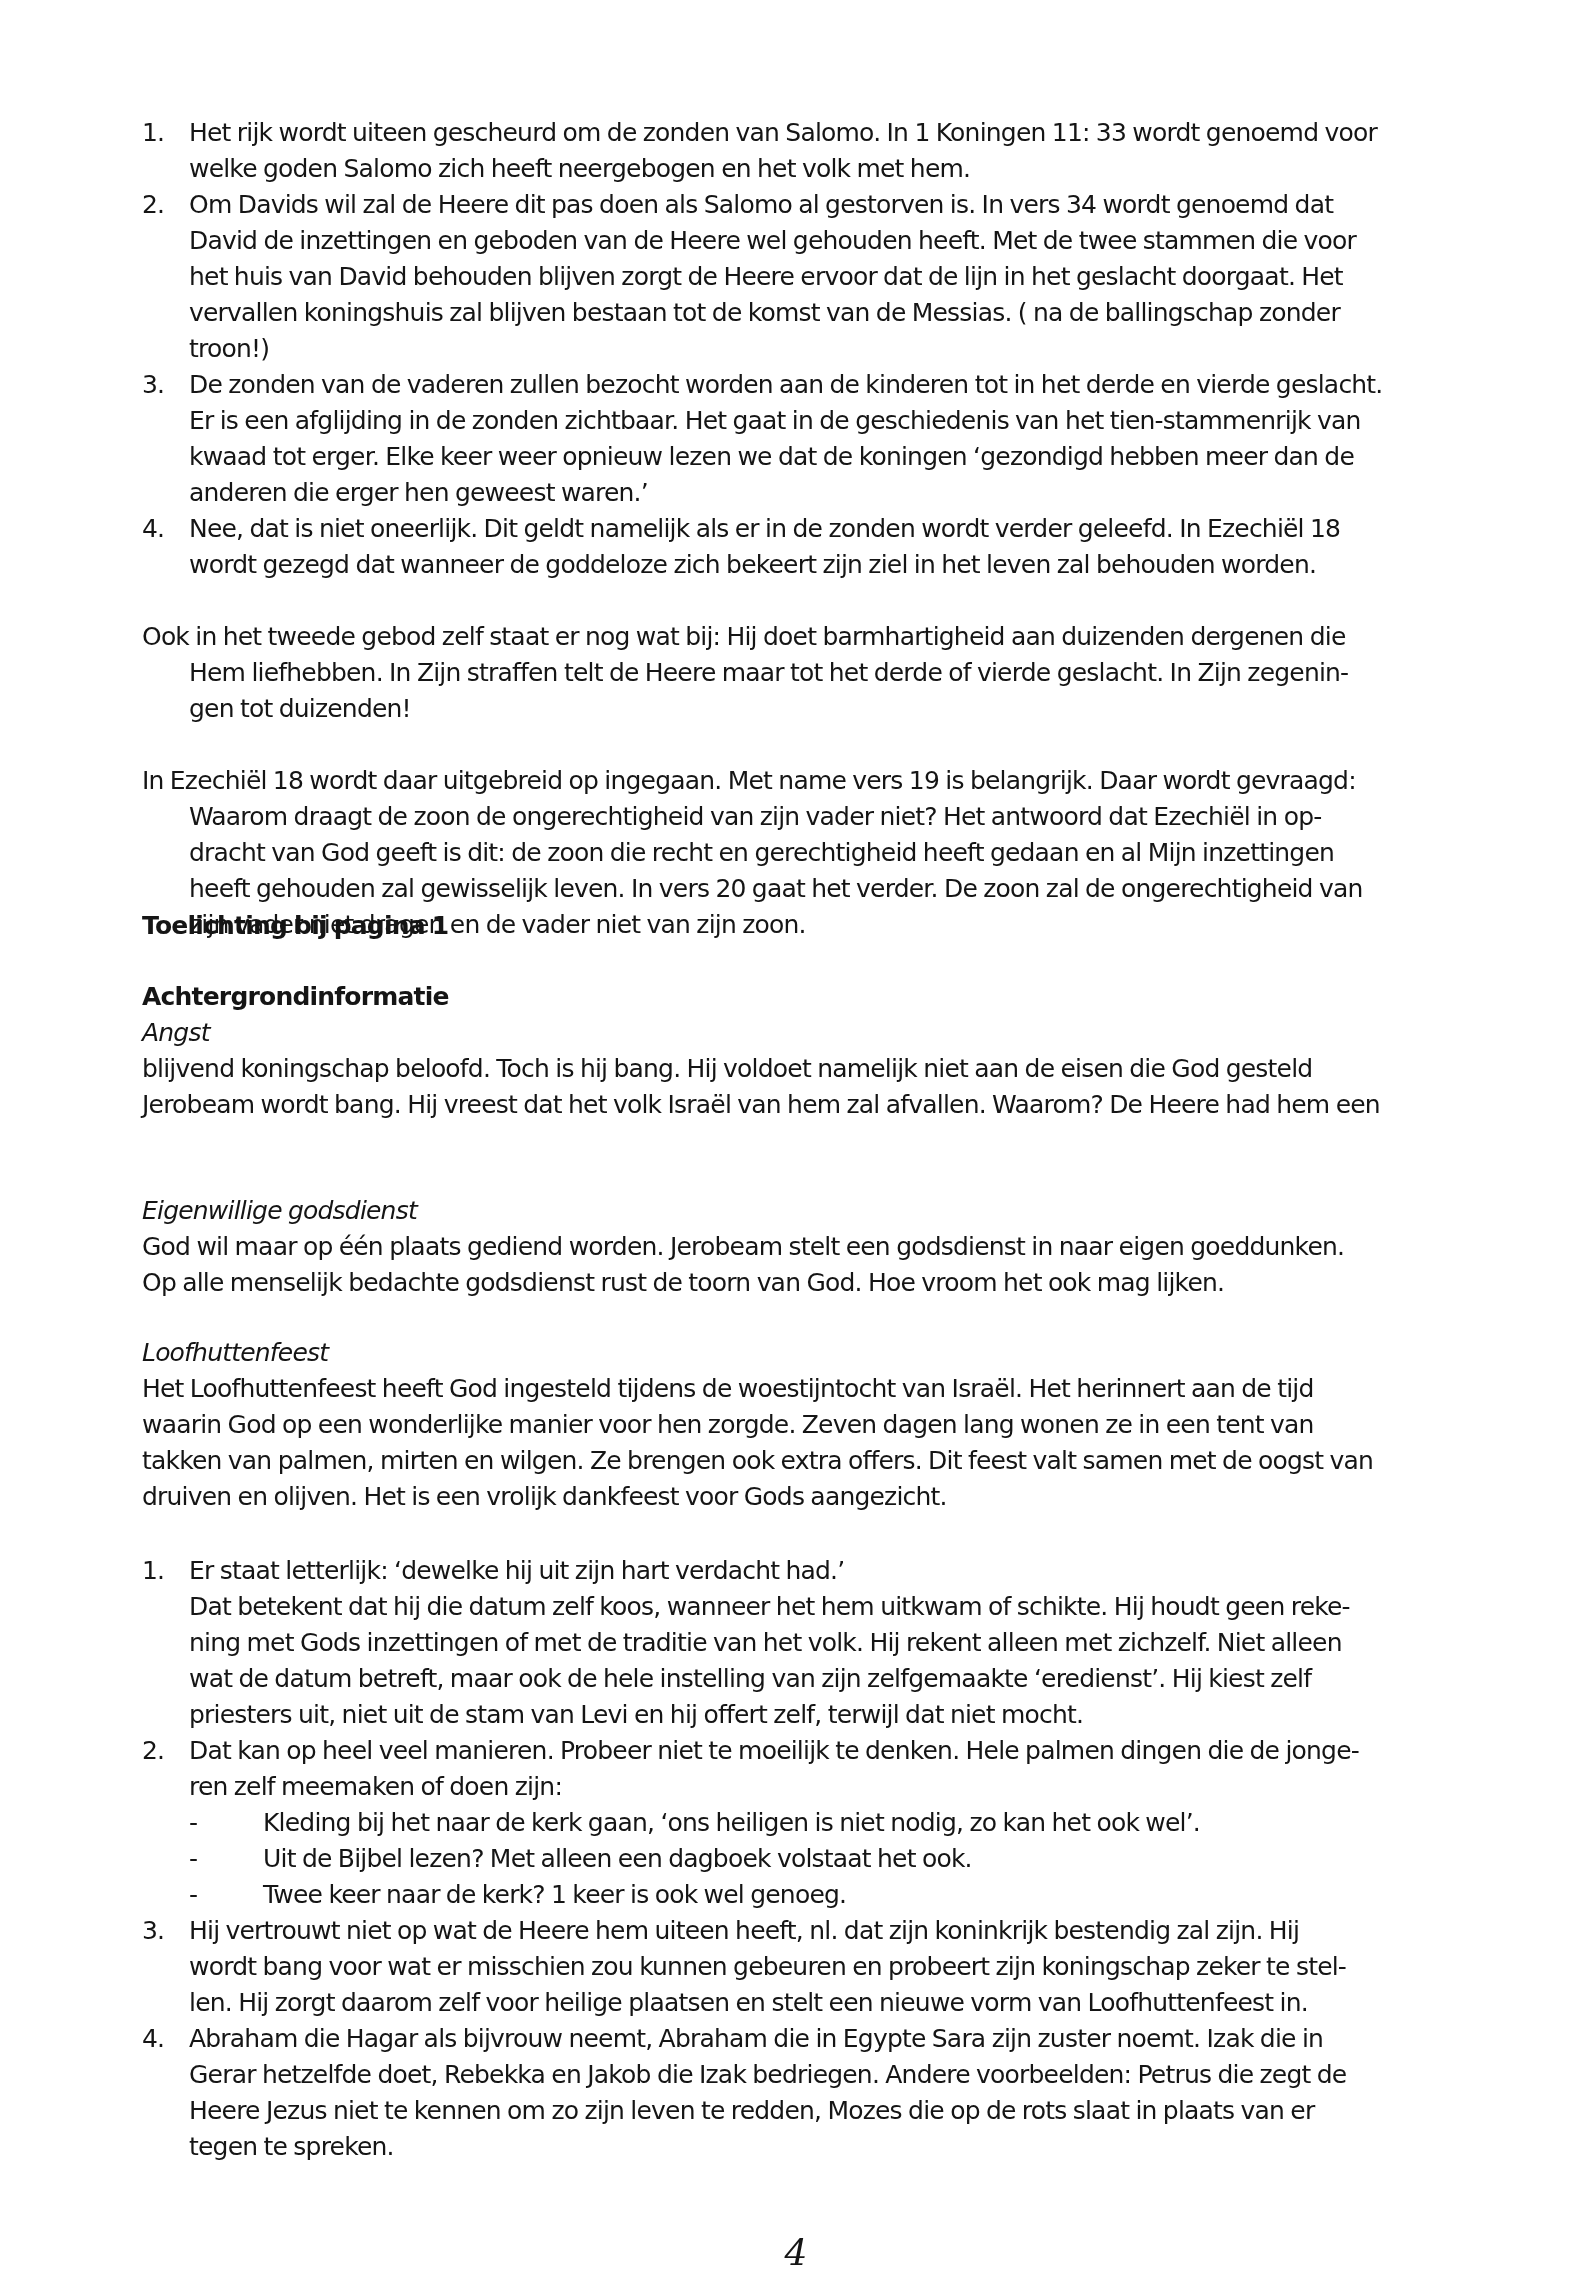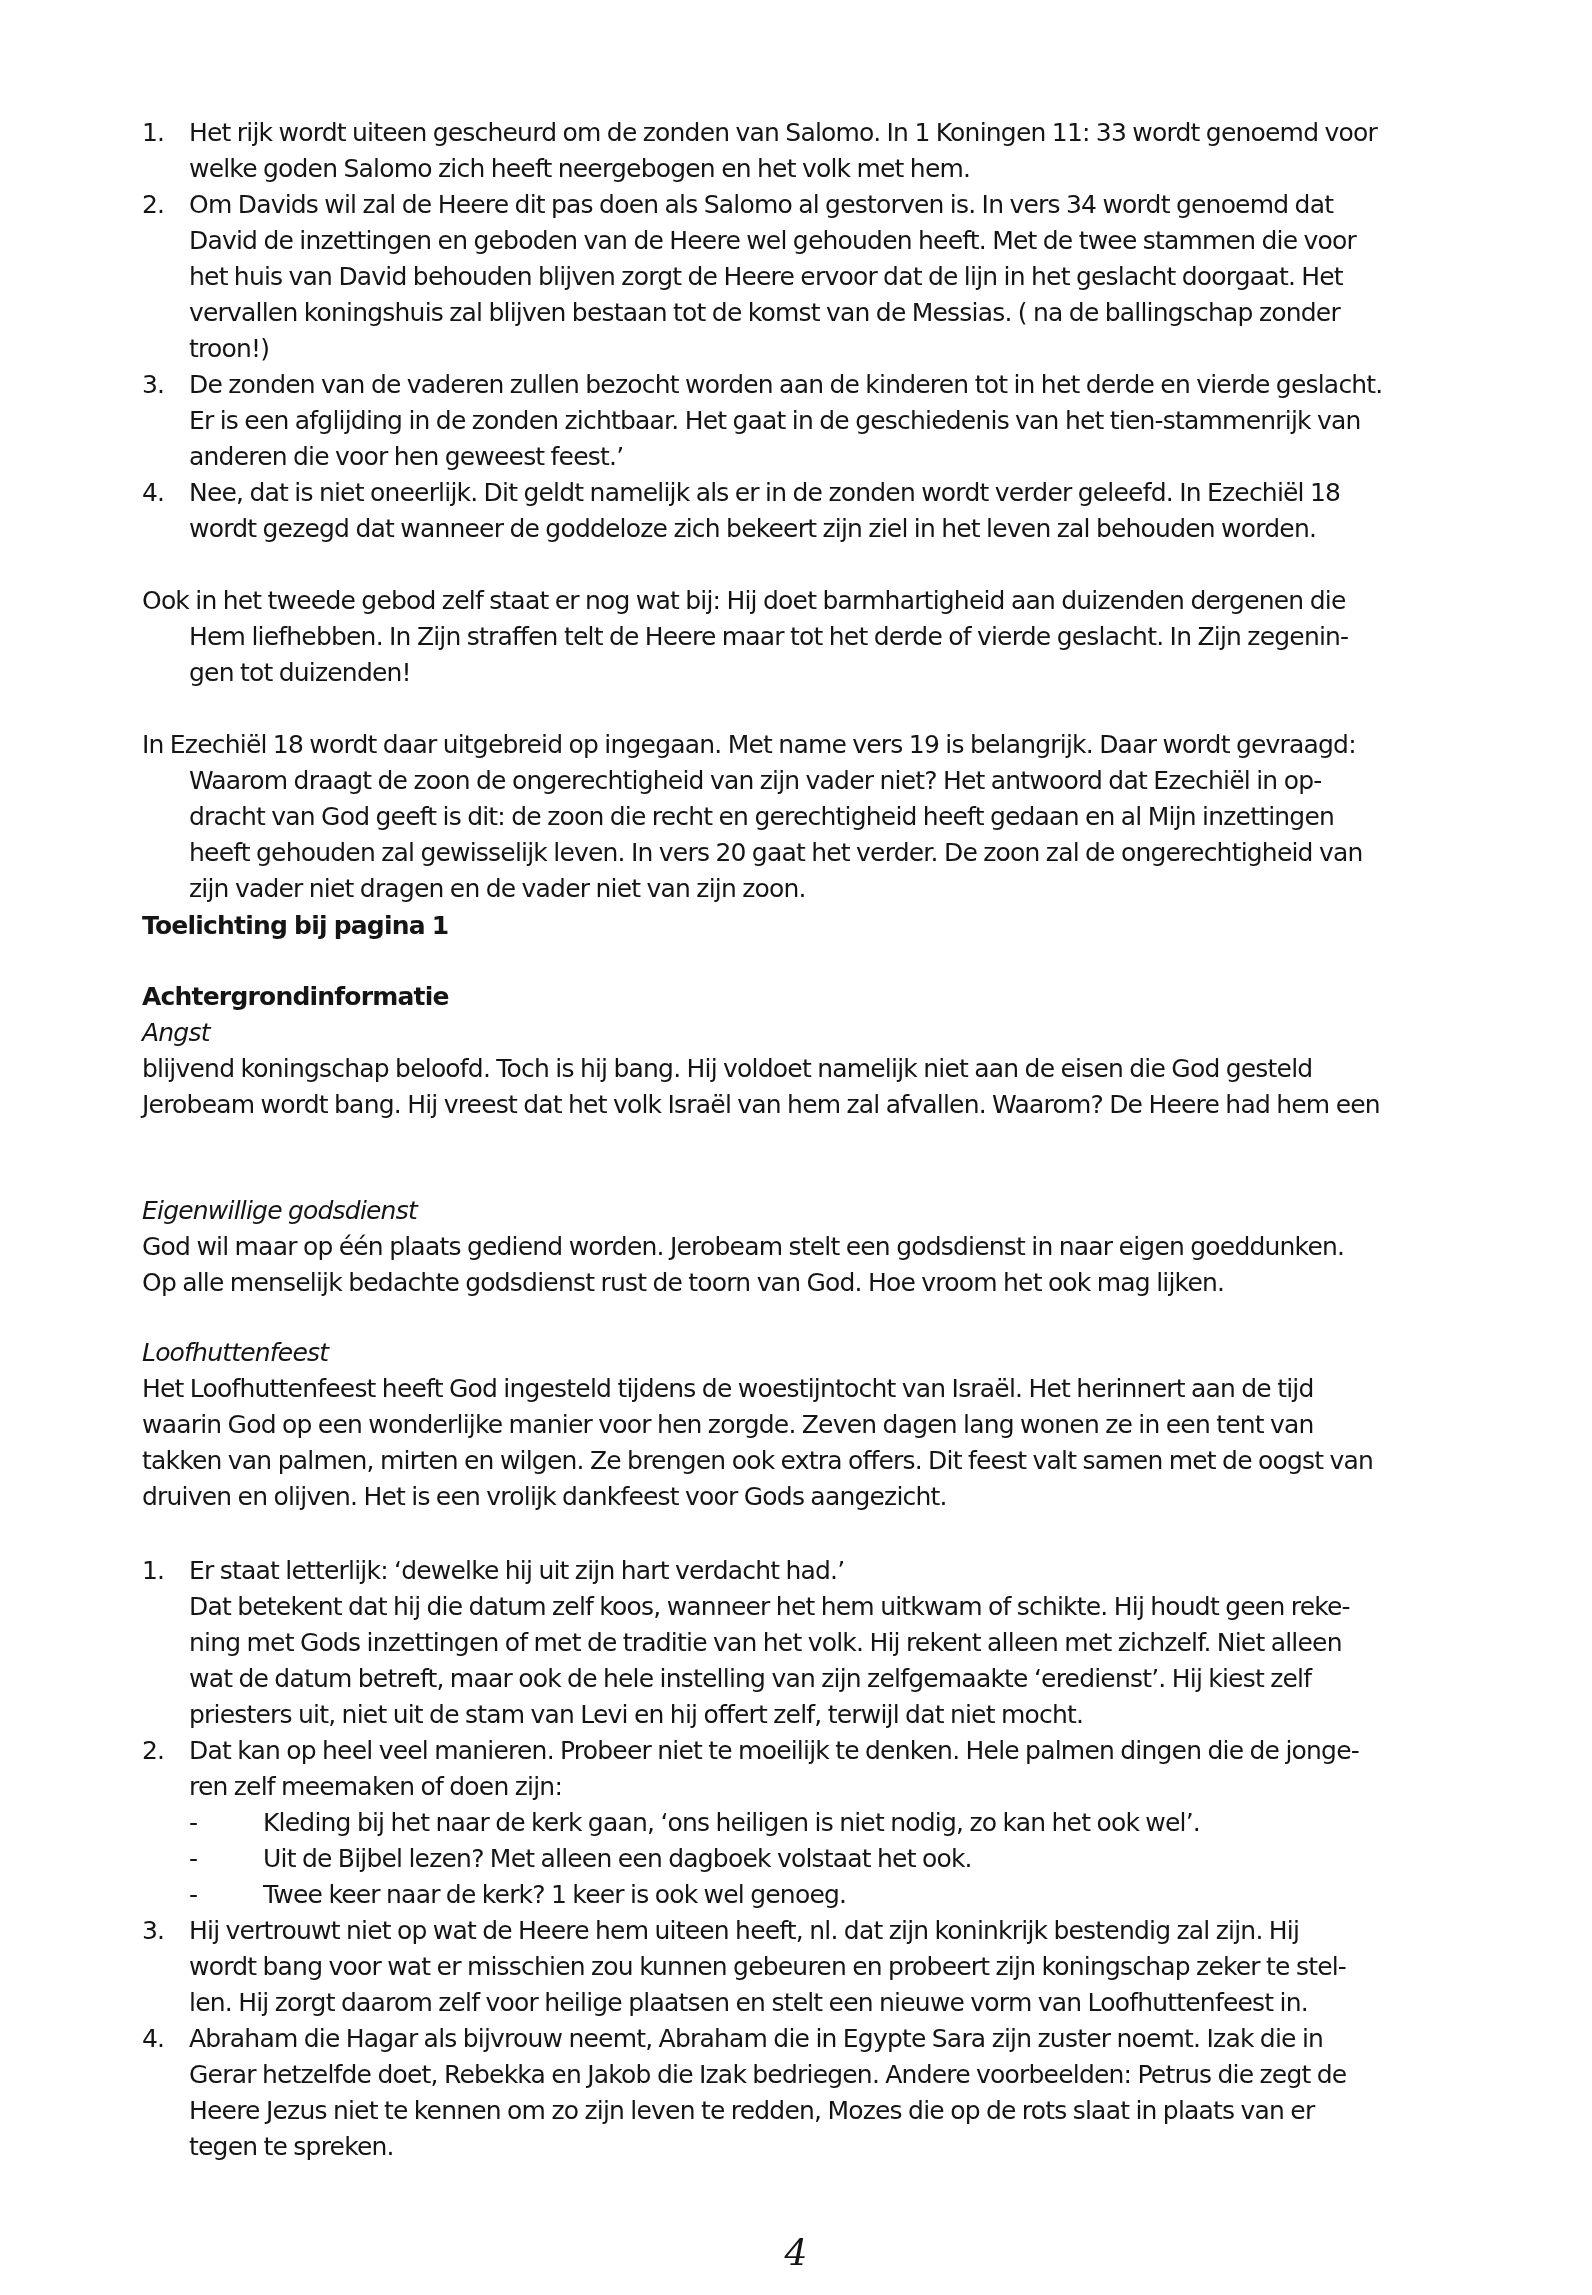--- a/index.html
+++ b/index.html
@@ -34,21 +34,22 @@
       <span class="line">Om Davids wil zal de Heere dit pas doen als Salomo al gestorven is. In vers 34 wordt genoemd dat</span>
       <span class="line">David de inzettingen en geboden van de Heere wel gehouden heeft. Met de twee stammen die voor</span>
       <span class="line">het huis van David behouden blijven zorgt de Heere ervoor dat de lijn in het geslacht doorgaat. Het</span>
       <span class="line">vervallen koningshuis zal blijven bestaan tot de komst van de Messias. ( na de ballingschap zonder</span>
       <span class="line">troon!)</span>
     </div>
     <div class="ol-item">
       <span class="ol-num">3.</span>
       <span class="line">De zonden van de vaderen zullen bezocht worden aan de kinderen tot in het derde en vierde geslacht.</span>
       <span class="line">Er is een afglijding in de zonden zichtbaar. Het gaat in de geschiedenis van het tien-stammenrijk van</span>
-      <span class="line">anderen die voor hen geweest feest.’</span>
+      <span class="line">kwaad tot erger. Elke keer weer opnieuw lezen we dat de koningen ‘gezondigd hebben meer dan de</span>
+      <span class="line">anderen die erger hen geweest waren.’</span>
     </div>
     <div class="ol-item">
       <span class="ol-num">4.</span>
       <span class="line">Nee, dat is niet oneerlijk. Dit geldt namelijk als er in de zonden wordt verder geleefd. In Ezechiël 18</span>
       <span class="line">wordt gezegd dat wanneer de goddeloze zich bekeert zijn ziel in het leven zal behouden worden.</span>
     </div>
     <div class="hang">
       <span class="line first">Ook in het tweede gebod zelf staat er nog wat bij: Hij doet barmhartigheid aan duizenden dergenen die</span>
       <span class="line">Hem liefhebben. In Zijn straffen telt de Heere maar tot het derde of vierde geslacht. In Zijn zegenin-</span>
       <span class="line">gen tot duizenden!</span>

